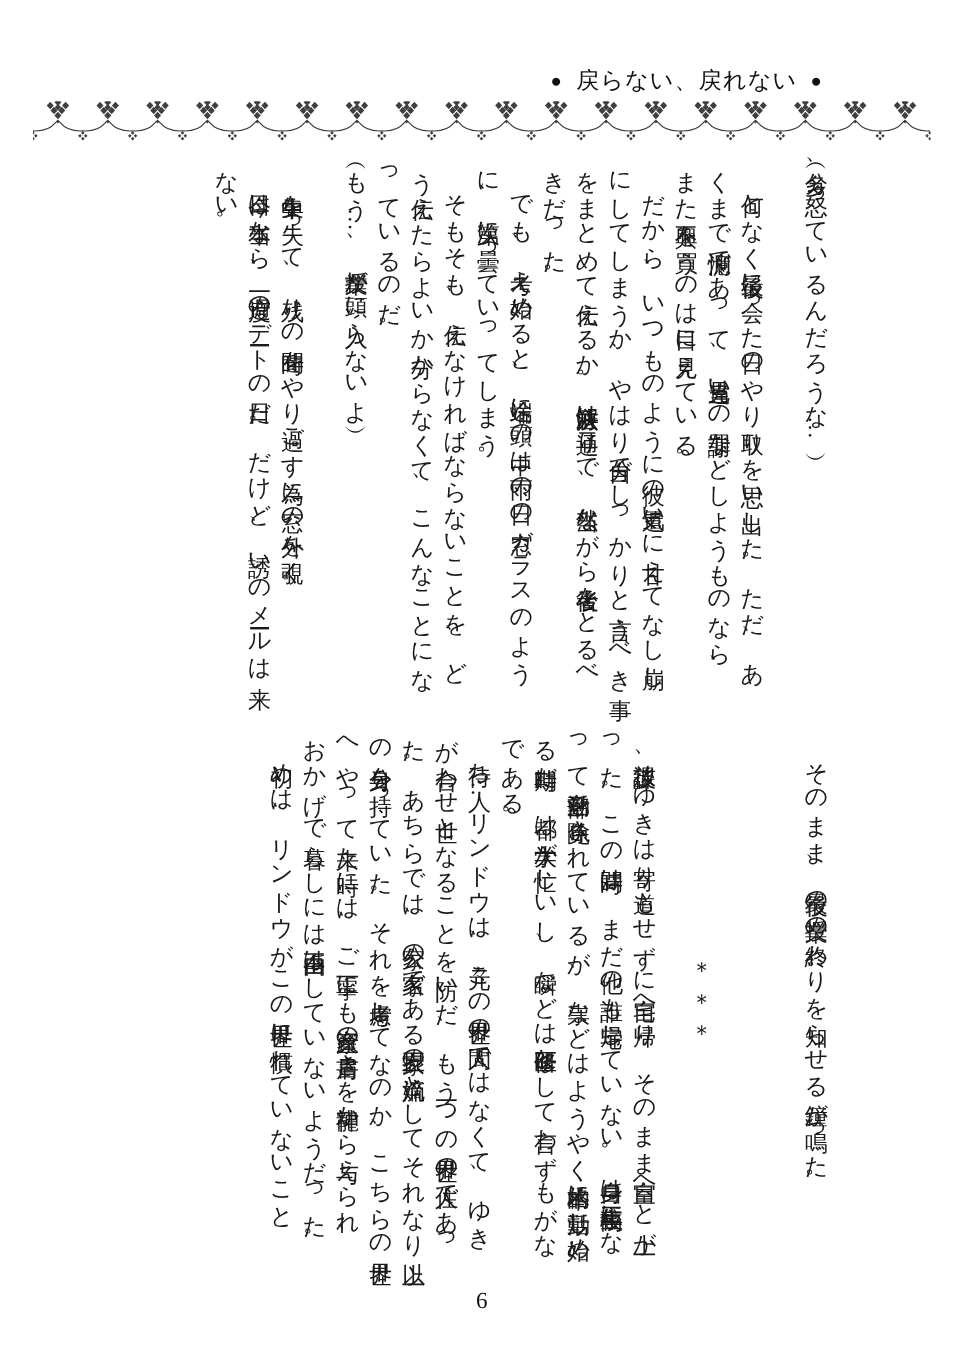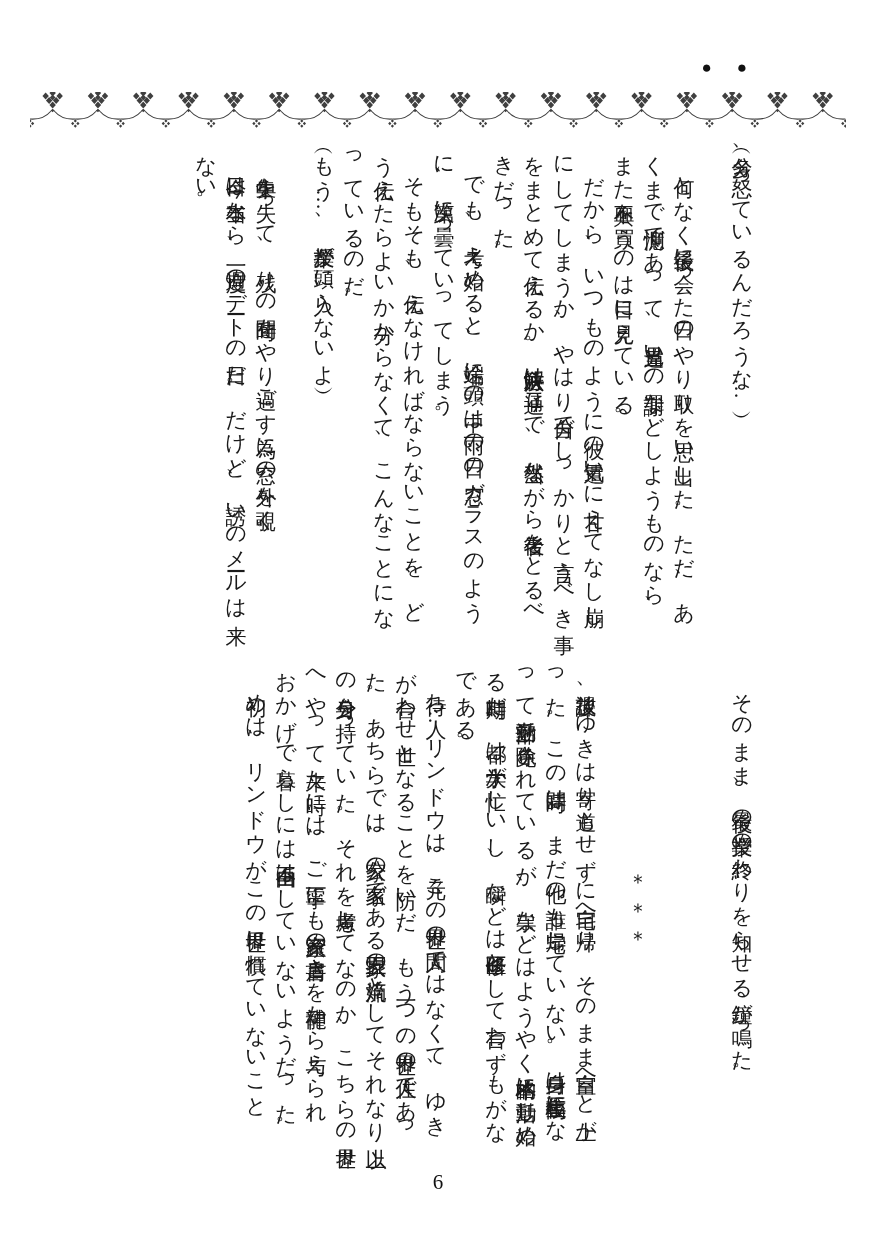--- a/index.html
+++ b/index.html
@@ -54,20 +54,21 @@
     text-align:center;
     font-size:21px;
     color:#111;
   }
 </style>
 </head>
 <body>
 
 <header class="page-header">
   <span class="bullet">●</span>
+  <span class="title">戻らない、戻れない</span>
   <span class="bullet">●</span>
 </header>
 
 <div class="ornament">
   <svg id="borderSvg" width="816" height="40" viewBox="0 0 816 40" xmlns="http://www.w3.org/2000/svg" style="color: rgb(63, 63, 63);">
     <defs>
       <path id="dm" d="M0,-3.4 L3.2,0 L0,3.4 L-3.2,0 Z" fill="currentColor"></path>
       <path id="wseg" d="M0,27 C8,27.5 16,25 20.5,19.5 Q22.65,16.5 24.8,19.5 C29.3,25 37.3,27.5 45.3,27" fill="none" stroke="currentColor" stroke-width="1.1"></path>
       <g id="flower">
         <use href="#dm" transform="translate(-7,-7)"></use>

